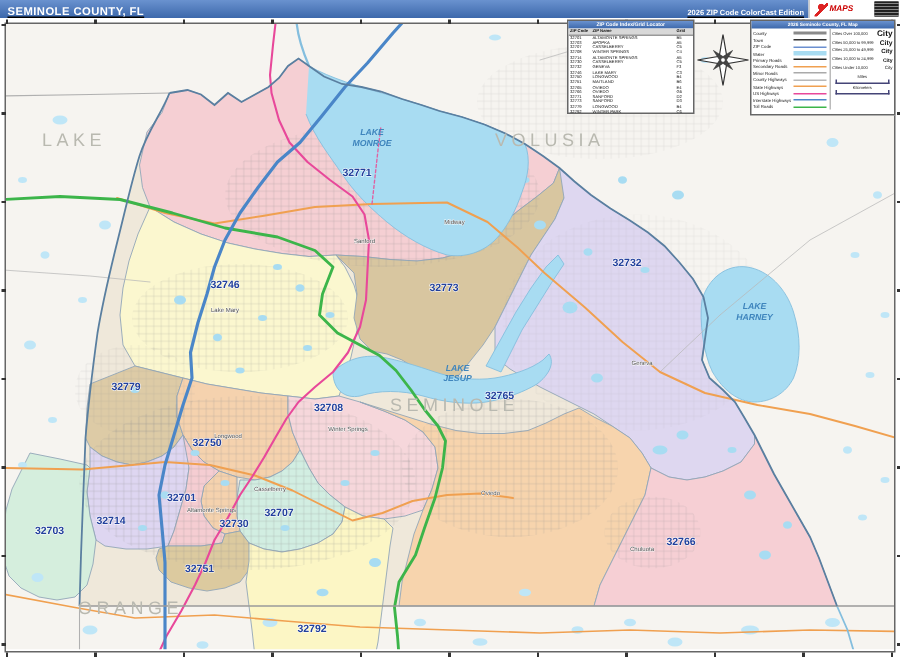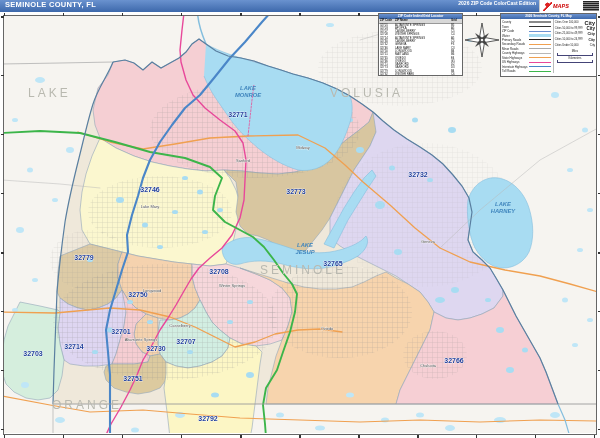--- a/index.html
+++ b/index.html
@@ -1,20 +1,20 @@
 <!DOCTYPE html>
 <html><head>
 <meta charset="utf-8">
 <style>
   html,body{margin:0;padding:0;}
   body{width:600px;height:438px;position:relative;overflow:hidden;background:#ffffff;
        font-family:"Liberation Sans", sans-serif;}
   
   .titlebar{position:absolute;left:0;top:0;width:600px;height:12px;
-    background:linear-gradient(#6a92cf,#3d68ab);display:flex;align-items:flex-start;z-index:30;}
+    background:linear-gradient(#6a92cf,#3d68ab);display:flex;align-items:flex-end;z-index:30;text-decoration:underline;}
   .titlebar .maintitle{color:#fff;font-size:7.5px;font-weight:bold;letter-spacing:.3px;
     padding-left:5px;flex:0 0 auto;}
   .titlebar .edition{color:#fff;font-size:5px;font-weight:bold;margin-left:auto;margin-right:64px;}
   .logo{position:absolute;right:0;top:0;width:60px;height:12px;background:#fff;
     display:flex;align-items:center;z-index:31;border-left:1px solid #ccc;}
   .logo .mark{width:9px;height:9px;margin-left:3px;background:
     radial-gradient(circle at 50% 30%, #d22 0 2px, transparent 2.4px),
     linear-gradient(135deg, transparent 44%, #d22 45% 60%, transparent 61%);}
   .logo .brand{color:#c00;font-size:5.5px;font-weight:bold;font-style:italic;margin-left:1px;}
   .logo .finebox{margin-left:auto;margin-right:1px;width:16px;height:10px;background:#222;

